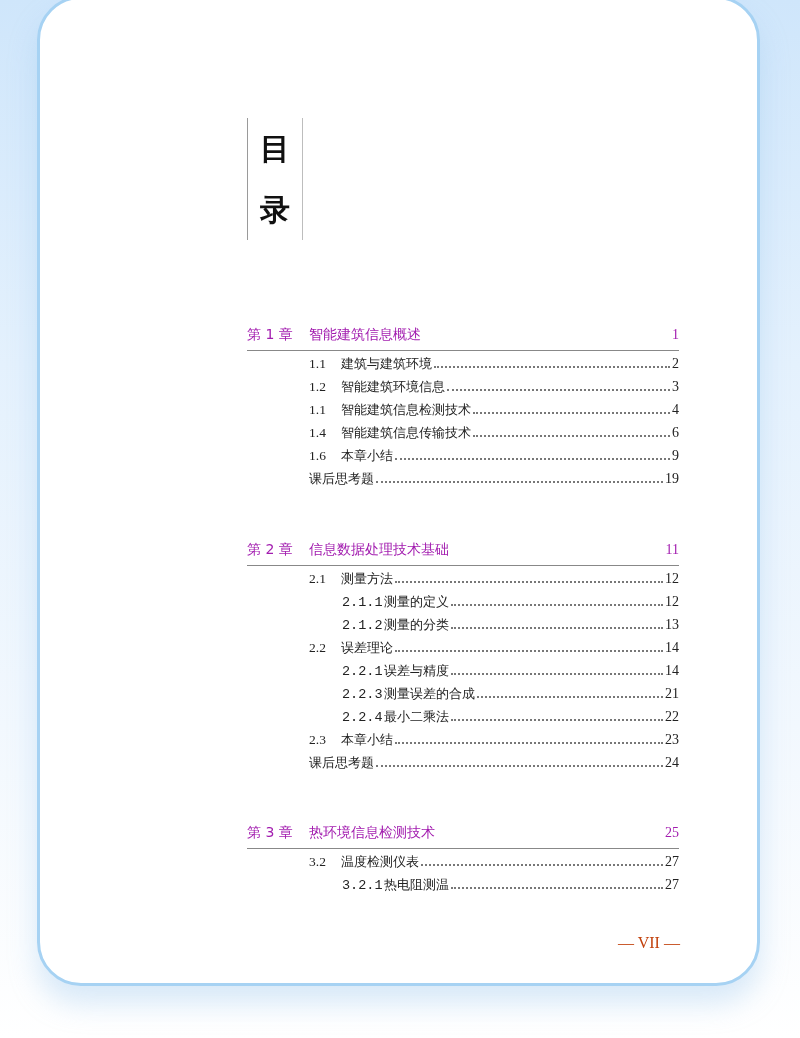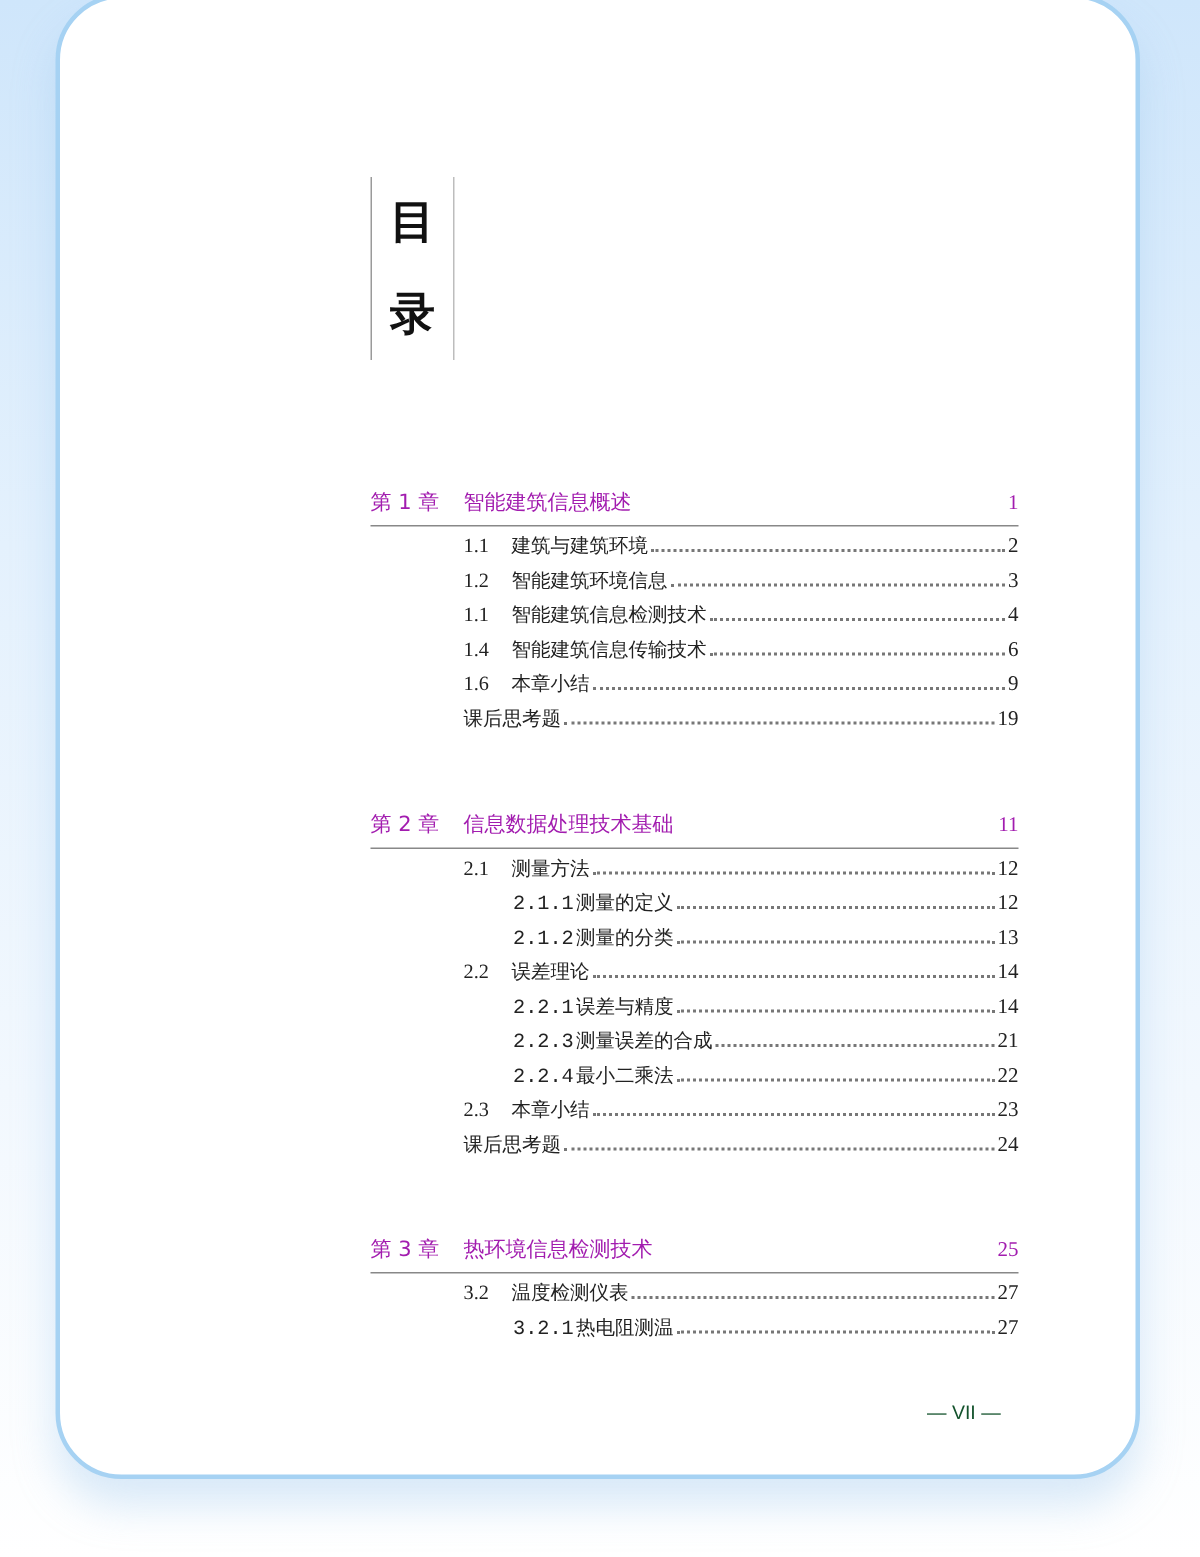--- a/index.html
+++ b/index.html
@@ -43,22 +43,22 @@
     .lvl2 { padding-left:95px; }
     .lvl2 .num { width:42px; font-family:Liberation Mono, monospace; font-size:13.5px; }
     .lvl0 { padding-left:62px; }
     .entry .ttl { white-space:nowrap; }
     .entry .dots {
       flex:1; margin:0 2px; border-bottom:2px dotted #777; height:0;
       position:relative; top:-3px; align-self:flex-end; margin-bottom:7px;
     }
     .entry .pg { font-family:"Liberation Serif",serif; font-size:14px; }
     .footer {
-      position:absolute; left:618px; top:934px; font-family:Liberation Sans, sans-serif;
-      font-size:13px; color:#14532d;
+      position:absolute; left:618px; top:934px; font-family:Liberation Serif, serif;
+      font-size:16px; color:#c2410c;
     }
   </style>
 </head>
 <body>
 
 <div class="card">
 </div>
 
 <div class="title-box">
   <span>目</span>

